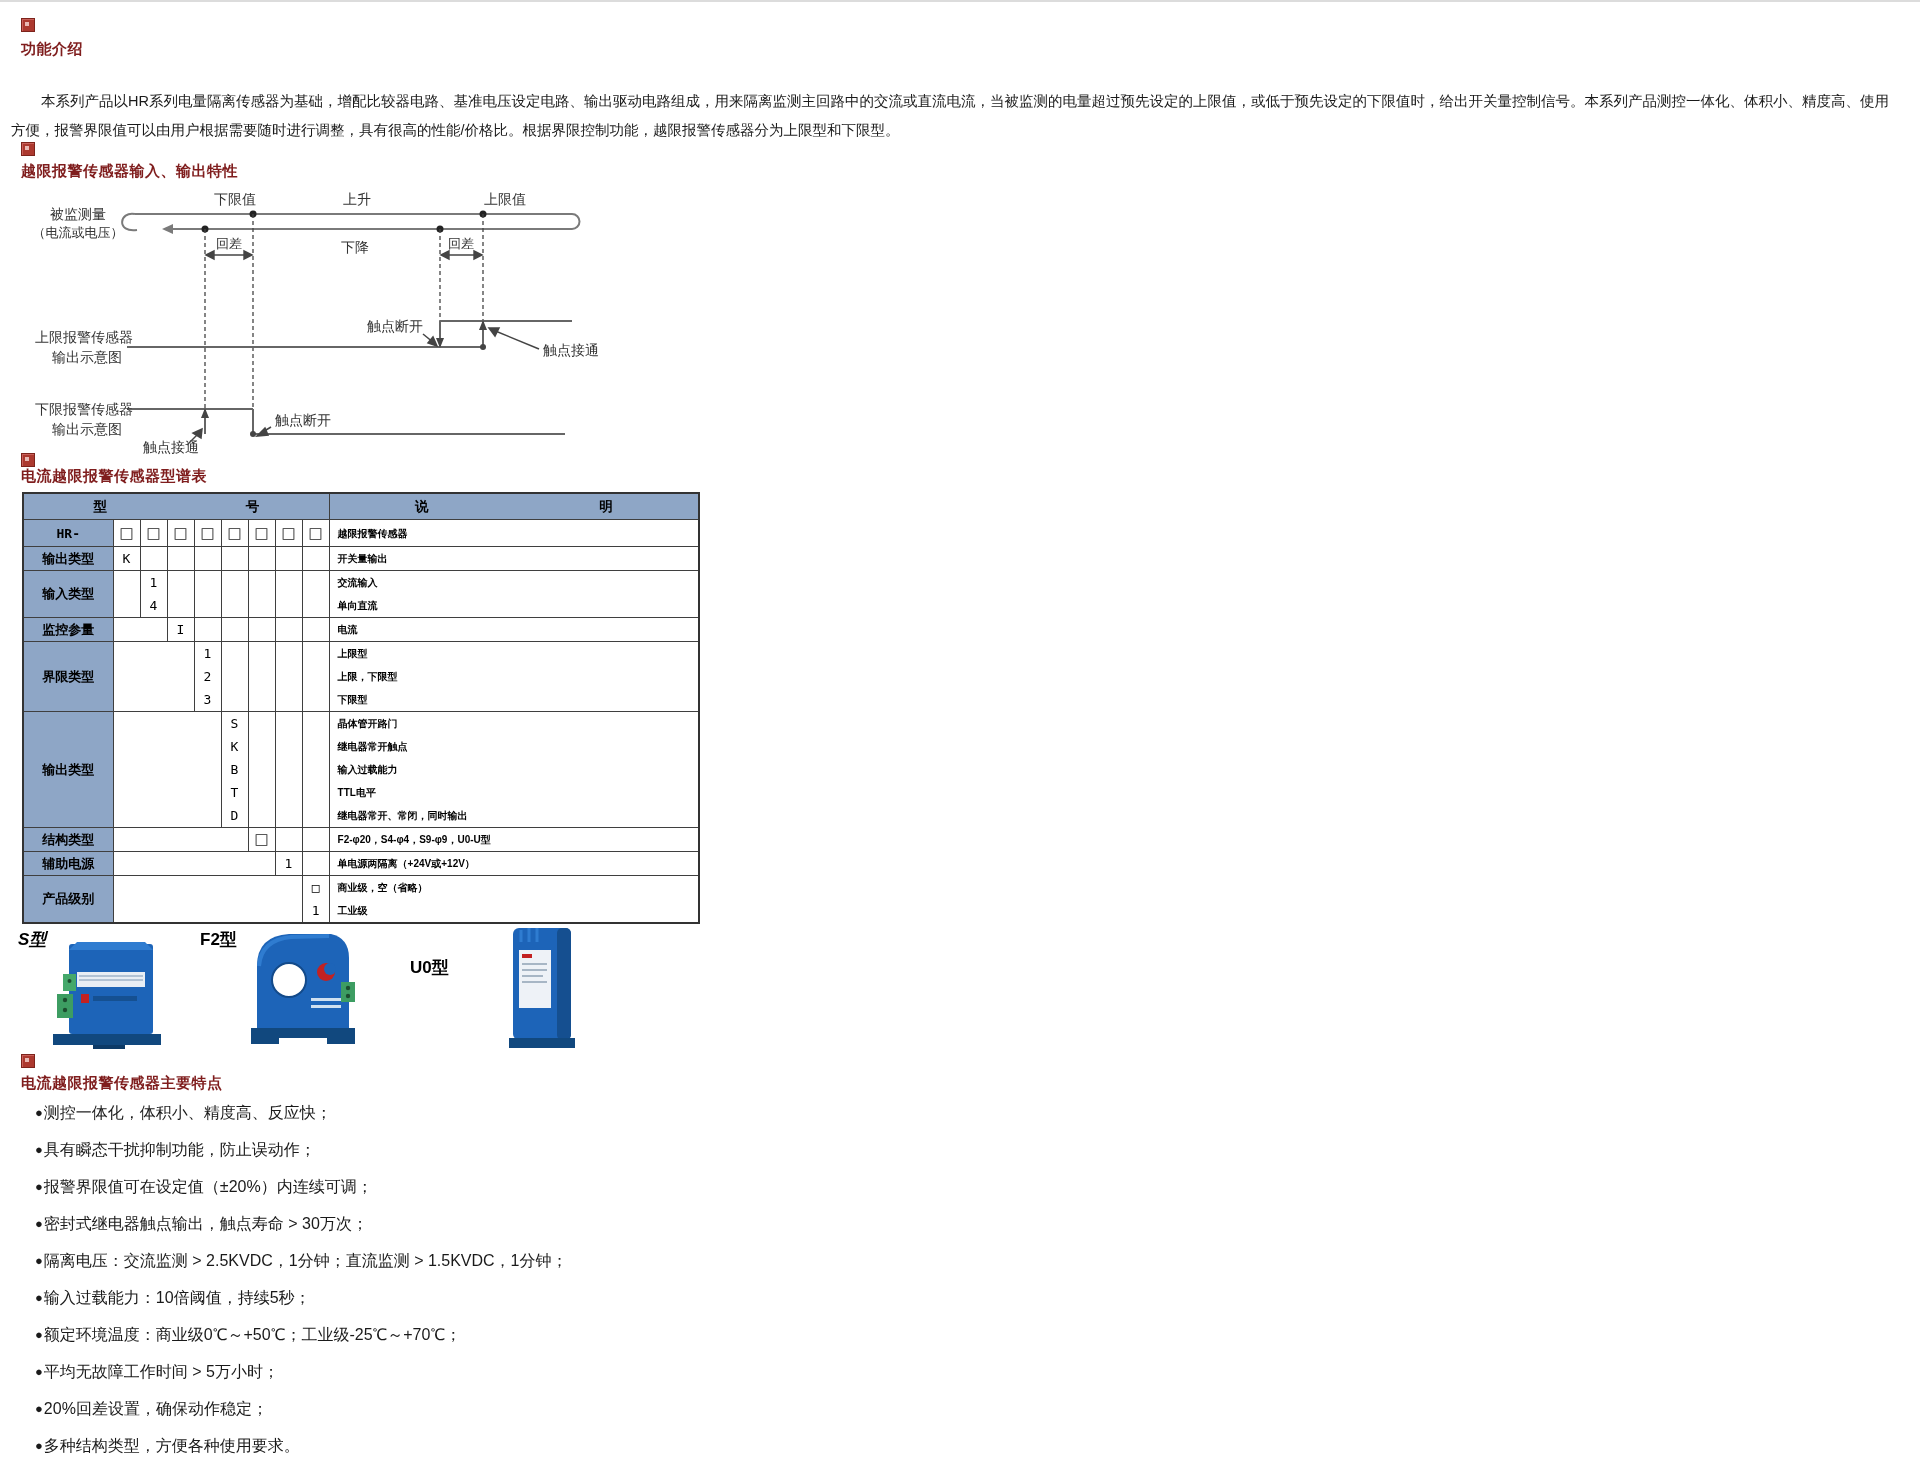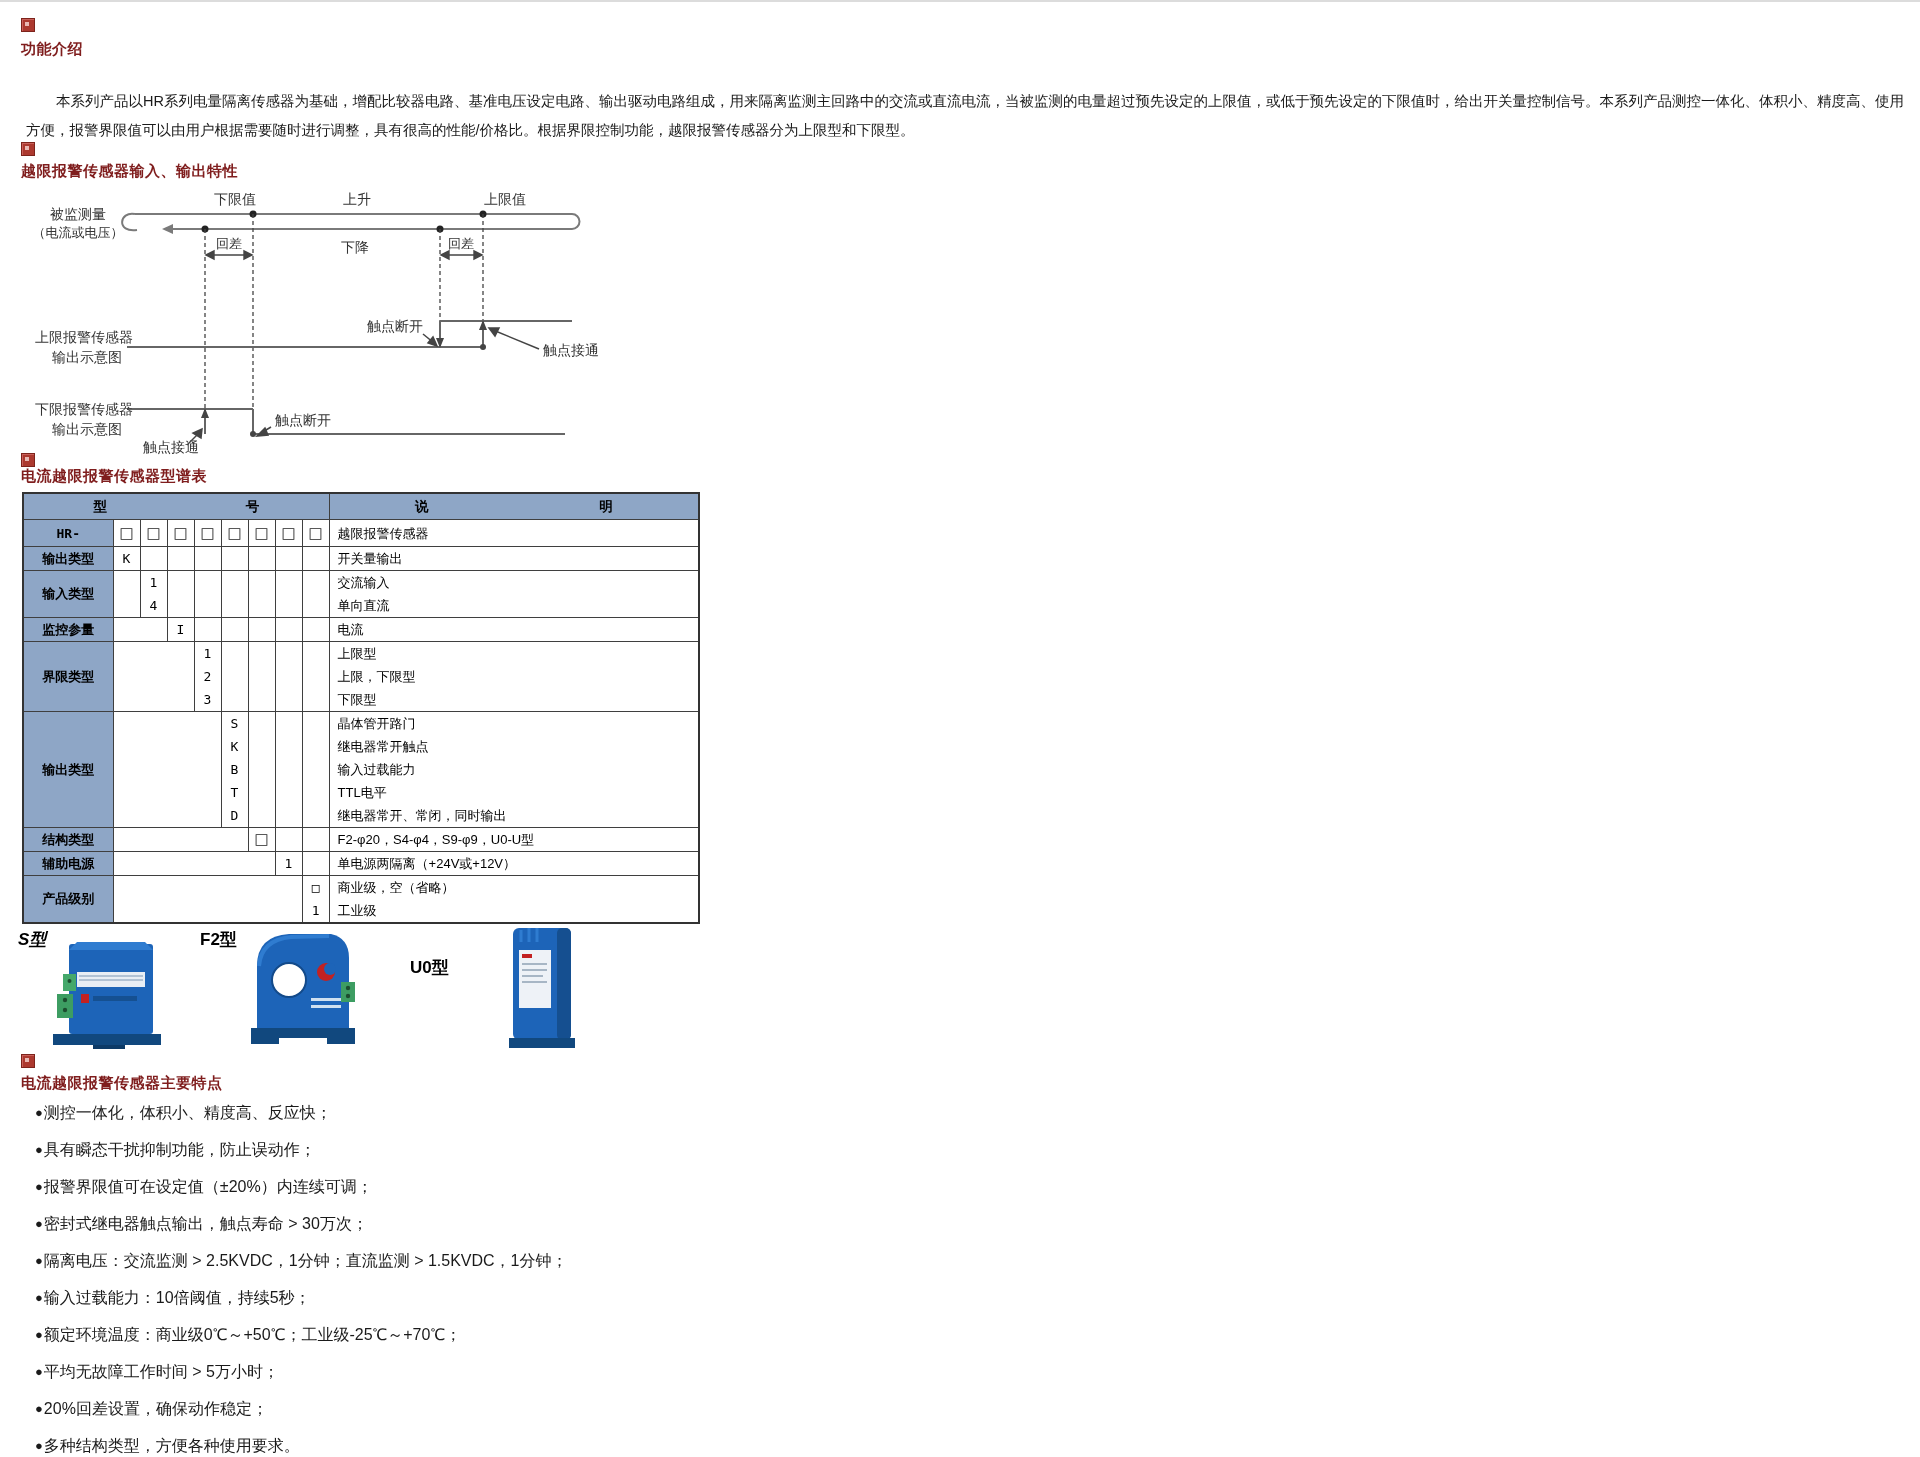--- a/index.html
+++ b/index.html
@@ -10,21 +10,21 @@
   .frag-icon{position:absolute;width:12px;height:12px;background:#ac392f;border:1px solid #7d231b;box-shadow:inset 1px 1px 0 #c9605a;}
   .frag-icon:after{content:"";position:absolute;left:3px;top:3px;width:4px;height:4px;background:#e9b9b4;}
 
   .sec{position:absolute;left:0;top:0;width:1920px;}
   h2.doc-h{margin:0;font-size:15px;font-weight:bold;color:#7f1d1d;letter-spacing:0.5px;}
 
   
   #sec-intro{top:14px;}
   #sec-intro .frag-icon{left:21px;top:2px;}
   #sec-intro h2{position:absolute;left:21px;top:24px;}
-  #intro-para{position:absolute;left:26px;top:56px;width:1892px;font-size:14.5px;line-height:29px;text-indent:30px;color:#1a1a1a;}
+  #intro-para{position:absolute;left:11px;top:56px;width:1892px;font-size:14.5px;line-height:29px;text-indent:30px;color:#1a1a1a;}
 
   
   #sec-io{top:138px;}
   #sec-io .frag-icon{left:21px;top:2px;}
   #sec-io h2{position:absolute;left:21px;top:22px;}
   #io-diagram{position:absolute;left:15px;top:48px;}
   .dg-t{font-family:"Liberation Serif",serif;font-size:14px;fill:#333;}
   .dg-ts{font-family:"Liberation Serif",serif;font-size:13px;fill:#333;}
 
   
@@ -32,21 +32,21 @@
   #sec-table .frag-icon{left:21px;top:3px;}
   #sec-table h2{position:absolute;left:21px;top:17px;}
   #model-table{position:absolute;left:22px;top:42px;border-collapse:collapse;table-layout:fixed;width:676px;font-size:13px;color:#000;border:2px solid #333;}
   #model-table td{border:1px solid #3f3f3f;padding:0;vertical-align:middle;overflow:hidden;}
   #model-table tr.t-head td{background:#8ea6c6;height:25px;font-weight:bold;font-size:13.5px;}
   .spread2{display:flex;justify-content:space-around;align-items:center;}
   td.lbl{background:#8ea6c6;text-align:center;font-weight:600;font-size:13px;color:#000;}
   td.val{text-align:center;font-family:"DejaVu Sans Mono",monospace;font-size:13px;}
   td.val div{height:23px;line-height:23px;}
   td.desc{text-align:left;}
-  td.desc div{height:23px;line-height:23px;padding-left:8px;font-weight:400;font-size:13px;white-space:nowrap;}
+  td.desc div{height:23px;line-height:23px;padding-left:8px;font-weight:700;font-size:10px;white-space:nowrap;}
   td.box-c{text-align:center;font-size:15px;font-family:"DejaVu Sans",sans-serif;color:#222;}
   tr.r-hr td{height:26px;}
   tr.r-1 td{height:23px;}
   tr.r-2 td{height:46px;}
   tr.r-3 td{height:69px;}
   tr.r-5 td{height:115px;}
   td.val .bx,{font-family:"DejaVu Sans",sans-serif;}
 
   
   #sec-products{top:916px;height:140px;}

